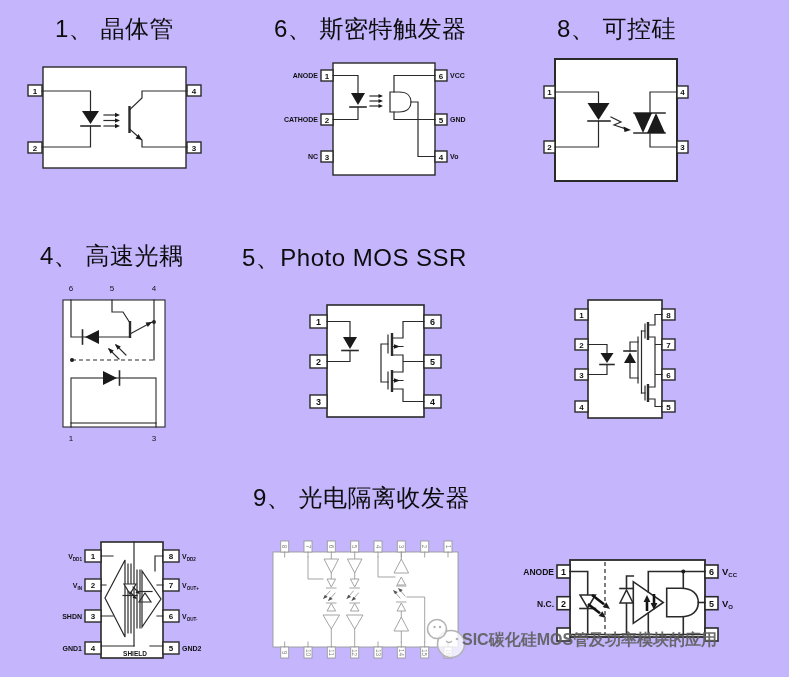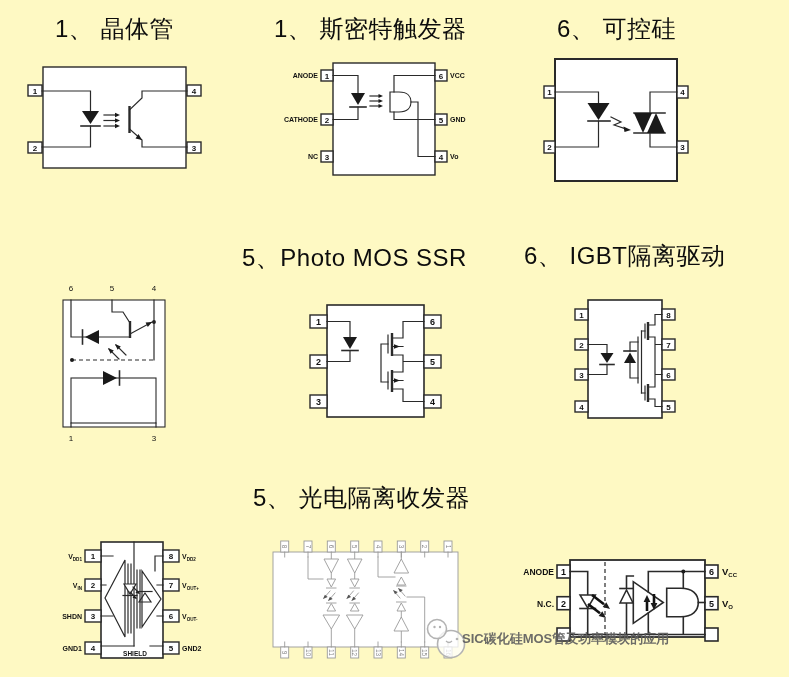--- a/index.html
+++ b/index.html
@@ -1,16 +1,16 @@
 <!DOCTYPE html>
 <html><head>
 <meta charset="utf-8">
 <style>
   html,body{margin:0;padding:0;background:#fff;}
-  #stage{position:relative;width:789px;height:677px;background:#fef9c3;overflow:hidden;
+  #stage{position:relative;width:789px;height:677px;background:#c4b5fd;overflow:hidden;
          font-family:"Liberation Sans",sans-serif;}
   .title{position:absolute;font-size:24px;color:#0d0d0d;white-space:nowrap;letter-spacing:.5px;}
   .dsvg{position:absolute;}
   
   svg .ln{stroke:#2a2a2a;stroke-width:1.2;fill:none;stroke-linecap:square;}
   svg .ln2{stroke:#2a2a2a;stroke-width:1.6;fill:none;stroke-linecap:square;}
   svg .bar{stroke:#2a2a2a;stroke-width:2.4;fill:none;stroke-linecap:butt;}
   svg .fil{fill:#1a1a1a;stroke:none;}
   svg .opn{fill:#fff;stroke:#2a2a2a;stroke-width:1.2;}
   svg .box{fill:#fff;stroke:#2a2a2a;stroke-width:1.4;}
@@ -19,34 +19,34 @@
   svg .lbl{font-family:"Liberation Sans",sans-serif;font-weight:bold;font-size:7px;fill:#111;}
   svg .lbl9{font-size:8.5px;}
   svg .dash{stroke:#2a2a2a;stroke-width:1.2;fill:none;stroke-dasharray:4 3;}
   svg .bold{stroke:#111;stroke-width:2.6;fill:none;stroke-linecap:butt;}
   
   .g8 .ln{stroke:#9a9a9a;stroke-width:.9;}
   .g8 .opn{stroke:#9a9a9a;stroke-width:.9;fill:#fff;}
   .g8 .box{stroke:#9a9a9a;stroke-width:.9;fill:#fff;}
   .g8 .num{fill:#8a8a8a;font-weight:normal;font-size:6.5px;}
   .g8 .fil{fill:#555;}
-  .wm-text{position:absolute;left:462px;top:630px;font-size:13px;font-weight:bold;
+  .wm-text{position:absolute;left:462px;top:630px;font-size:16px;font-weight:bold;
            color:rgba(96,96,96,.92);white-space:nowrap;letter-spacing:0;}
 </style>
 </head>
 <body>
 
 <div id="stage">
 
   <div class="title" style="left:55px;top:13px">1、 晶体管</div>
-  <div class="title" style="left:274px;top:13px">1、 斯密特触发器</div>
-  <div class="title" style="left:557px;top:13px">6、 可控硅</div>
+  <div class="title" style="left:274px;top:13px">6、 斯密特触发器</div>
+  <div class="title" style="left:557px;top:13px">8、 可控硅</div>
+  <div class="title" style="left:40px;top:240px">4、 高速光耦</div>
   <div class="title" style="left:242px;top:242px">5、Photo MOS SSR</div>
-  <div class="title" style="left:524px;top:240px">6、 IGBT隔离驱动</div>
-  <div class="title" style="left:253px;top:482px">5、 光电隔离收发器</div>
+  <div class="title" style="left:253px;top:482px">9、 光电隔离收发器</div>
 
   <svg class="dsvg" style="left:25px;top:58px" width="180" height="115" viewBox="0 0 180 115">
     <rect class="box" x="18" y="9" width="143" height="101"></rect>
     <g>
       <rect class="box" x="3" y="27" width="14" height="11"></rect>
         <text class="num" x="10" y="35.5">1</text>
       <rect class="box" x="3" y="84" width="14" height="11"></rect>
         <text class="num" x="10" y="92.5">2</text>
       <rect class="box" x="162" y="27" width="14" height="11"></rect>
         <text class="num" x="169" y="35.5">4</text>

